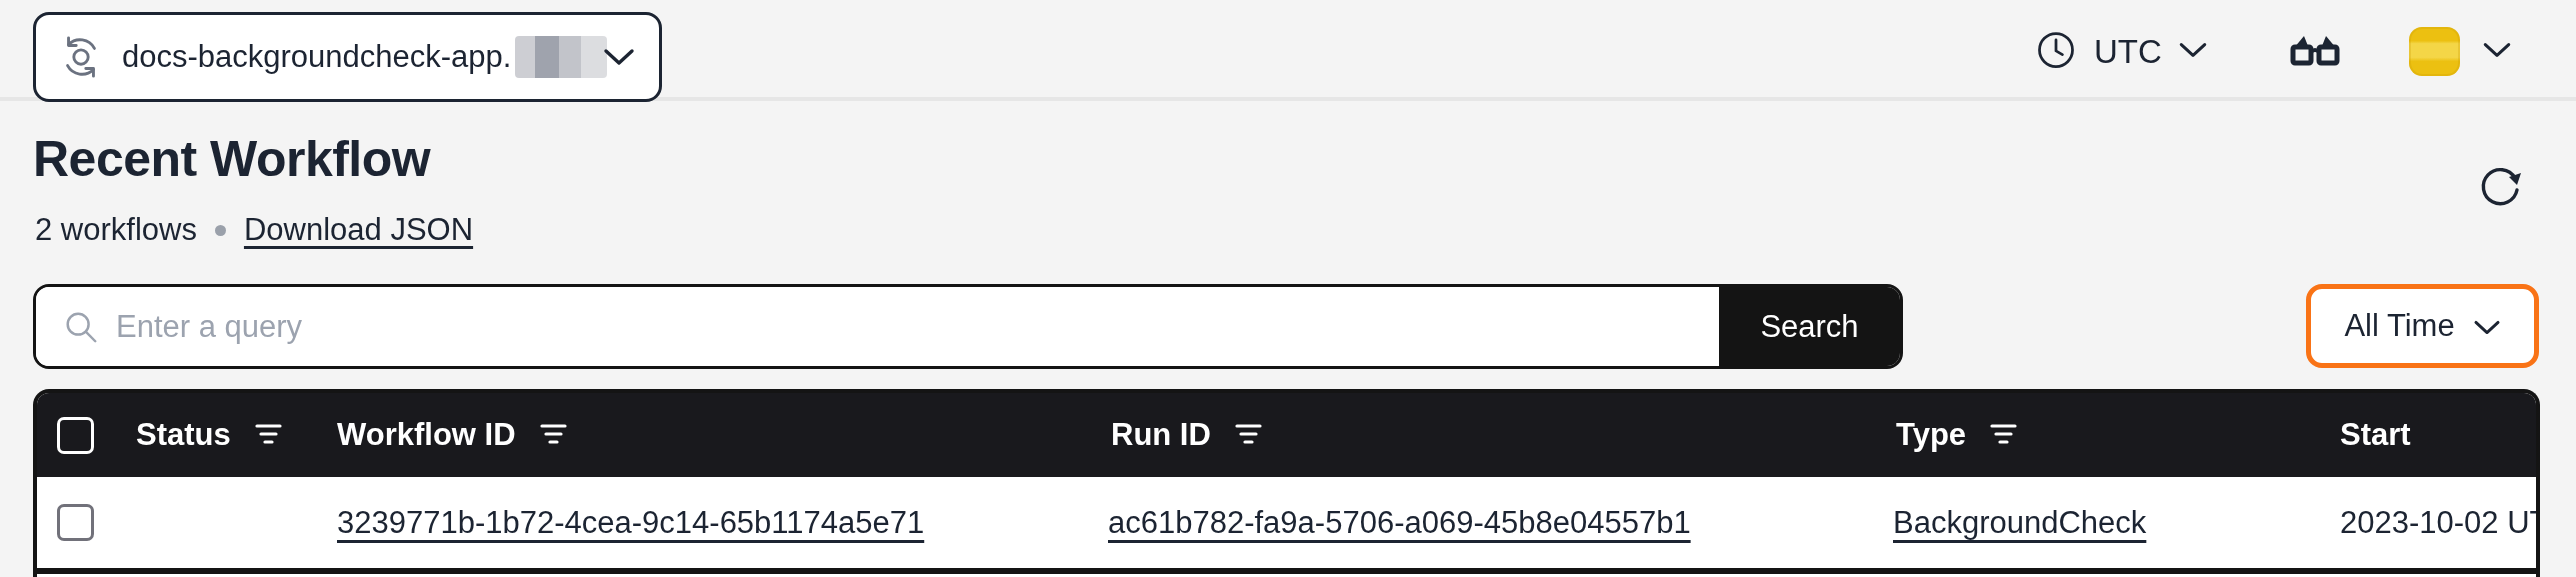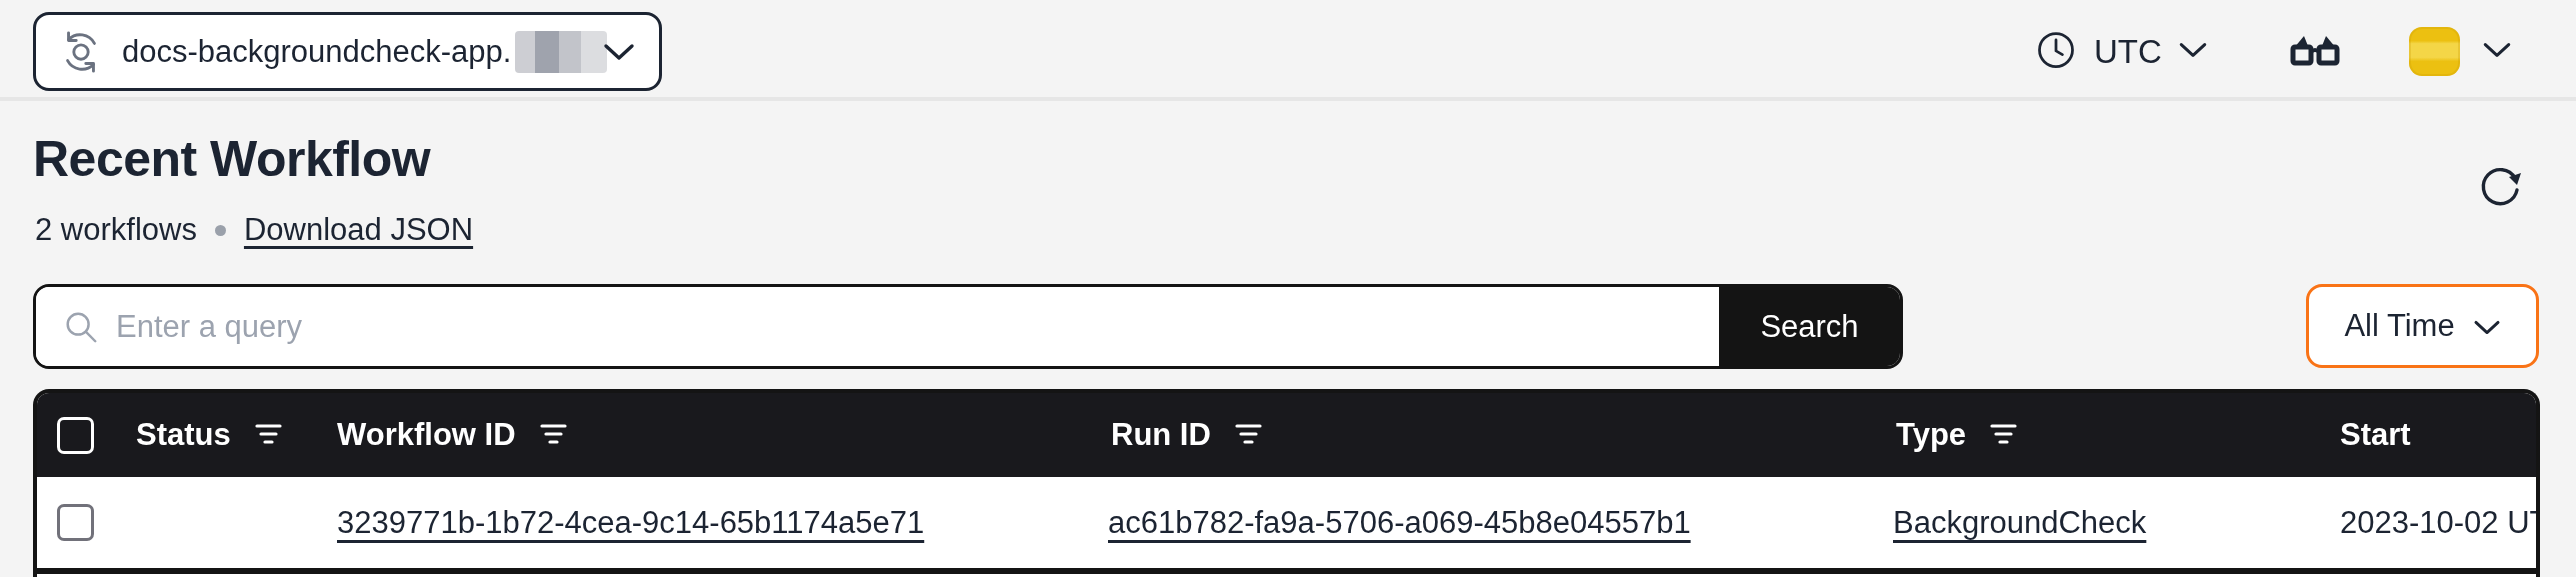--- a/index.html
+++ b/index.html
@@ -9,21 +9,21 @@
     background:#f4f4f4;
     color:#1c2432;
     position:relative;
   }
   
   .topbar {
     position:absolute; left:0; top:0; width:2576px; height:101px;
     background:#f4f4f4; border-bottom:4px solid #e6e6e6;
   }
   .ns-select {
-    position:absolute; left:33px; top:12px; width:629px; height:79px;
+    position:absolute; left:33px; top:12px; width:629px; height:90px;
     background:#ffffff; border:3px solid #1c2432; border-radius:16px;
     display:flex; align-items:center; cursor:pointer;
   }
   .ns-select .icon { margin-left:22px; display:flex; }
   .ns-label { margin-left:18px; font-size:31px; font-weight:500; color:#1c2432; white-space:nowrap; }
   .ns-redacted {
     width:92px; height:42px; margin-left:4px; border-radius:4px;
     background:linear-gradient(90deg,#cdced3 0 22%,#9fa3ad 22% 48%,#c2c4ca 48% 72%,#dcdde0 72%);
   }
   .ns-chevron { position:absolute; right:24px; display:flex; }
@@ -66,21 +66,21 @@
     flex:1; border:none; outline:none; font-size:31px; margin-left:16px;
     font-family:"Liberation Sans", sans-serif; color:#1c2432; background:transparent;
   }
   .query-input::placeholder { color:#9ca3af; }
   .search-btn {
     width:181px; background:#141414; color:#ffffff; border:none; cursor:pointer;
     font-size:31px; font-family:"Liberation Sans", sans-serif;
   }
   .time-filter {
     position:absolute; left:2306px; top:284px; width:233px; height:84px;
-    background:#ffffff; border:3px solid #f97316; border-radius:16px;
+    background:#ffffff; border:5px solid #f97316; border-radius:16px;
     display:flex; align-items:center; justify-content:center; gap:18px;
     font-size:31px; cursor:pointer;
   }
   
   .wf-table {
     position:absolute; left:33px; top:389px; width:2507px; height:228px;
     border:4px solid #141414; border-bottom:none; border-radius:16px 16px 0 0;
     overflow:hidden; background:#ffffff;
   }
   .thead {

